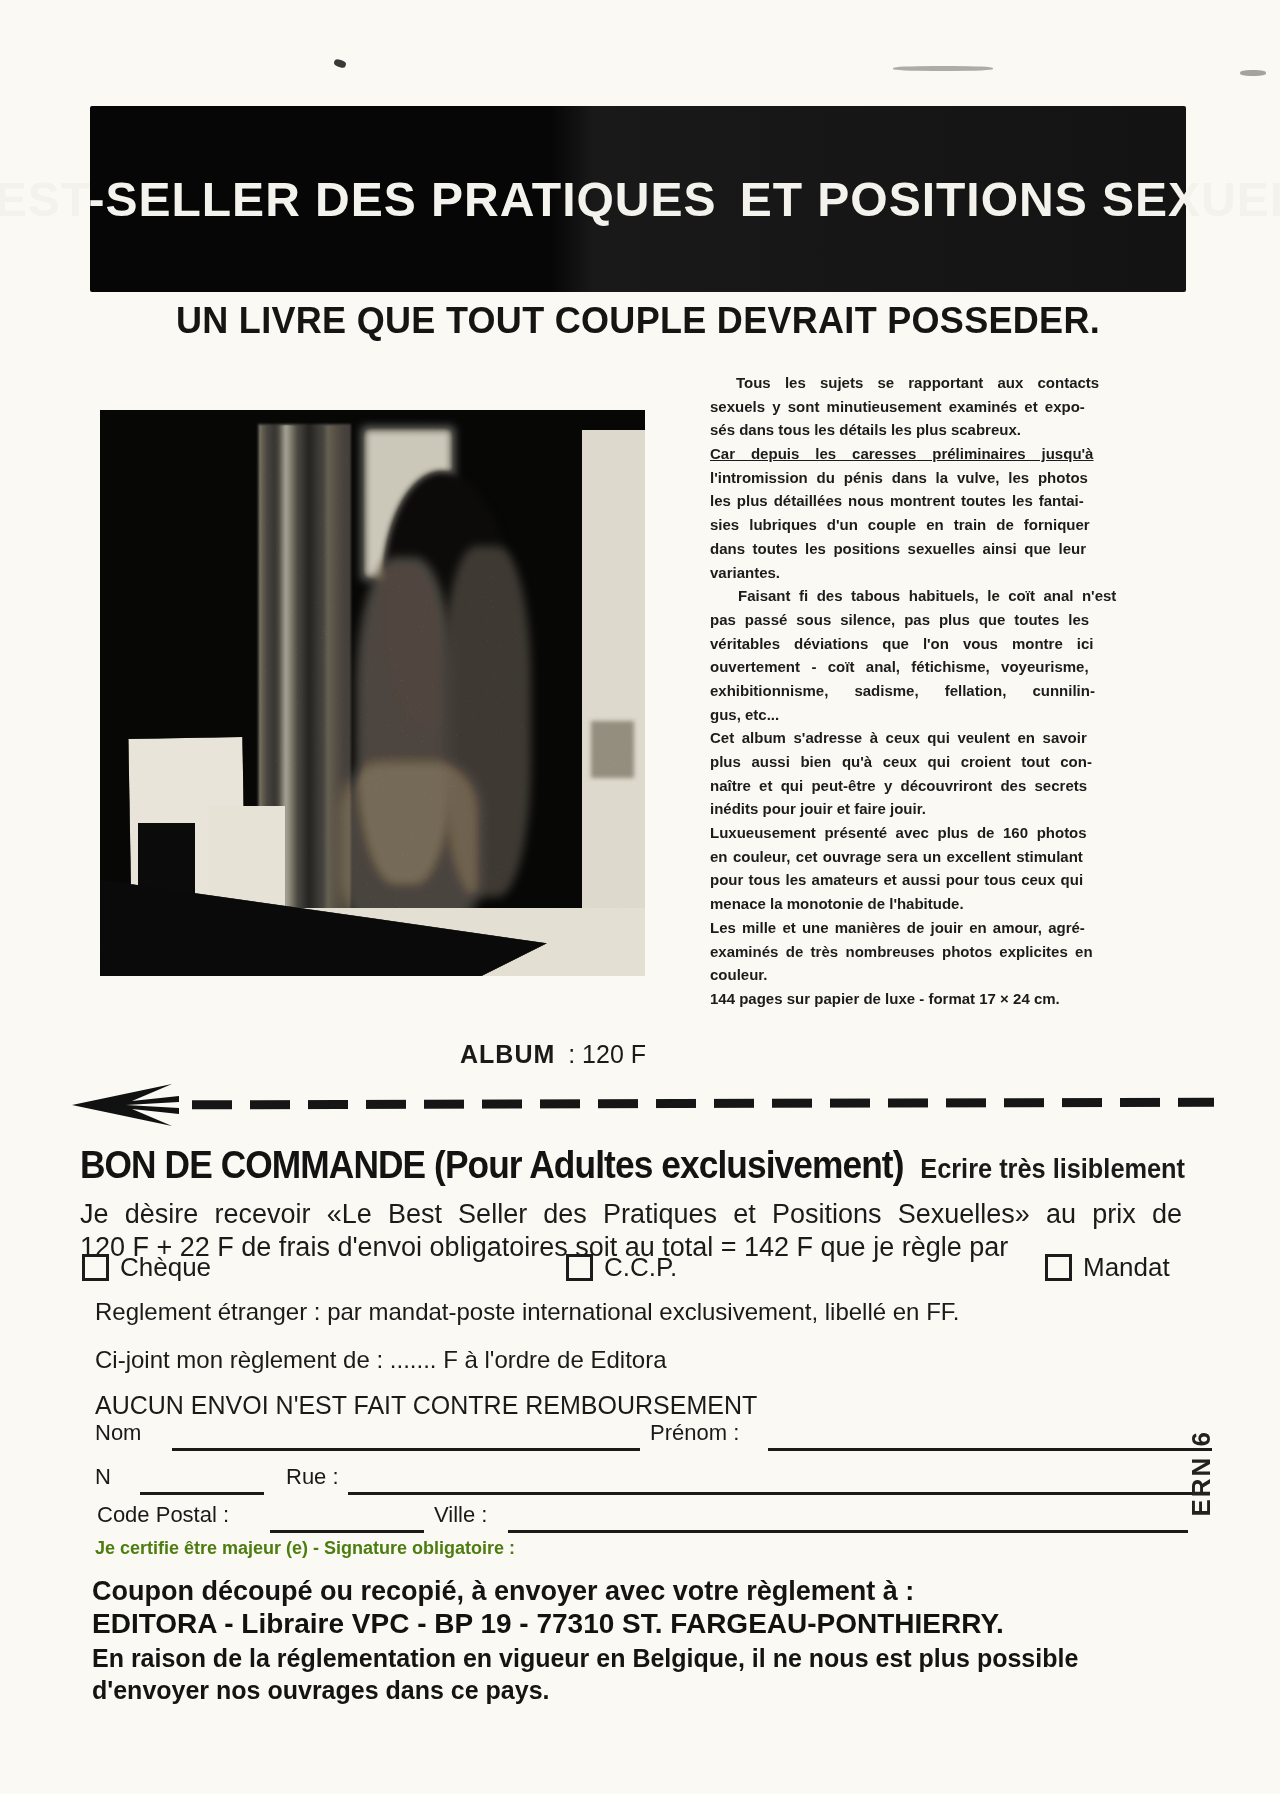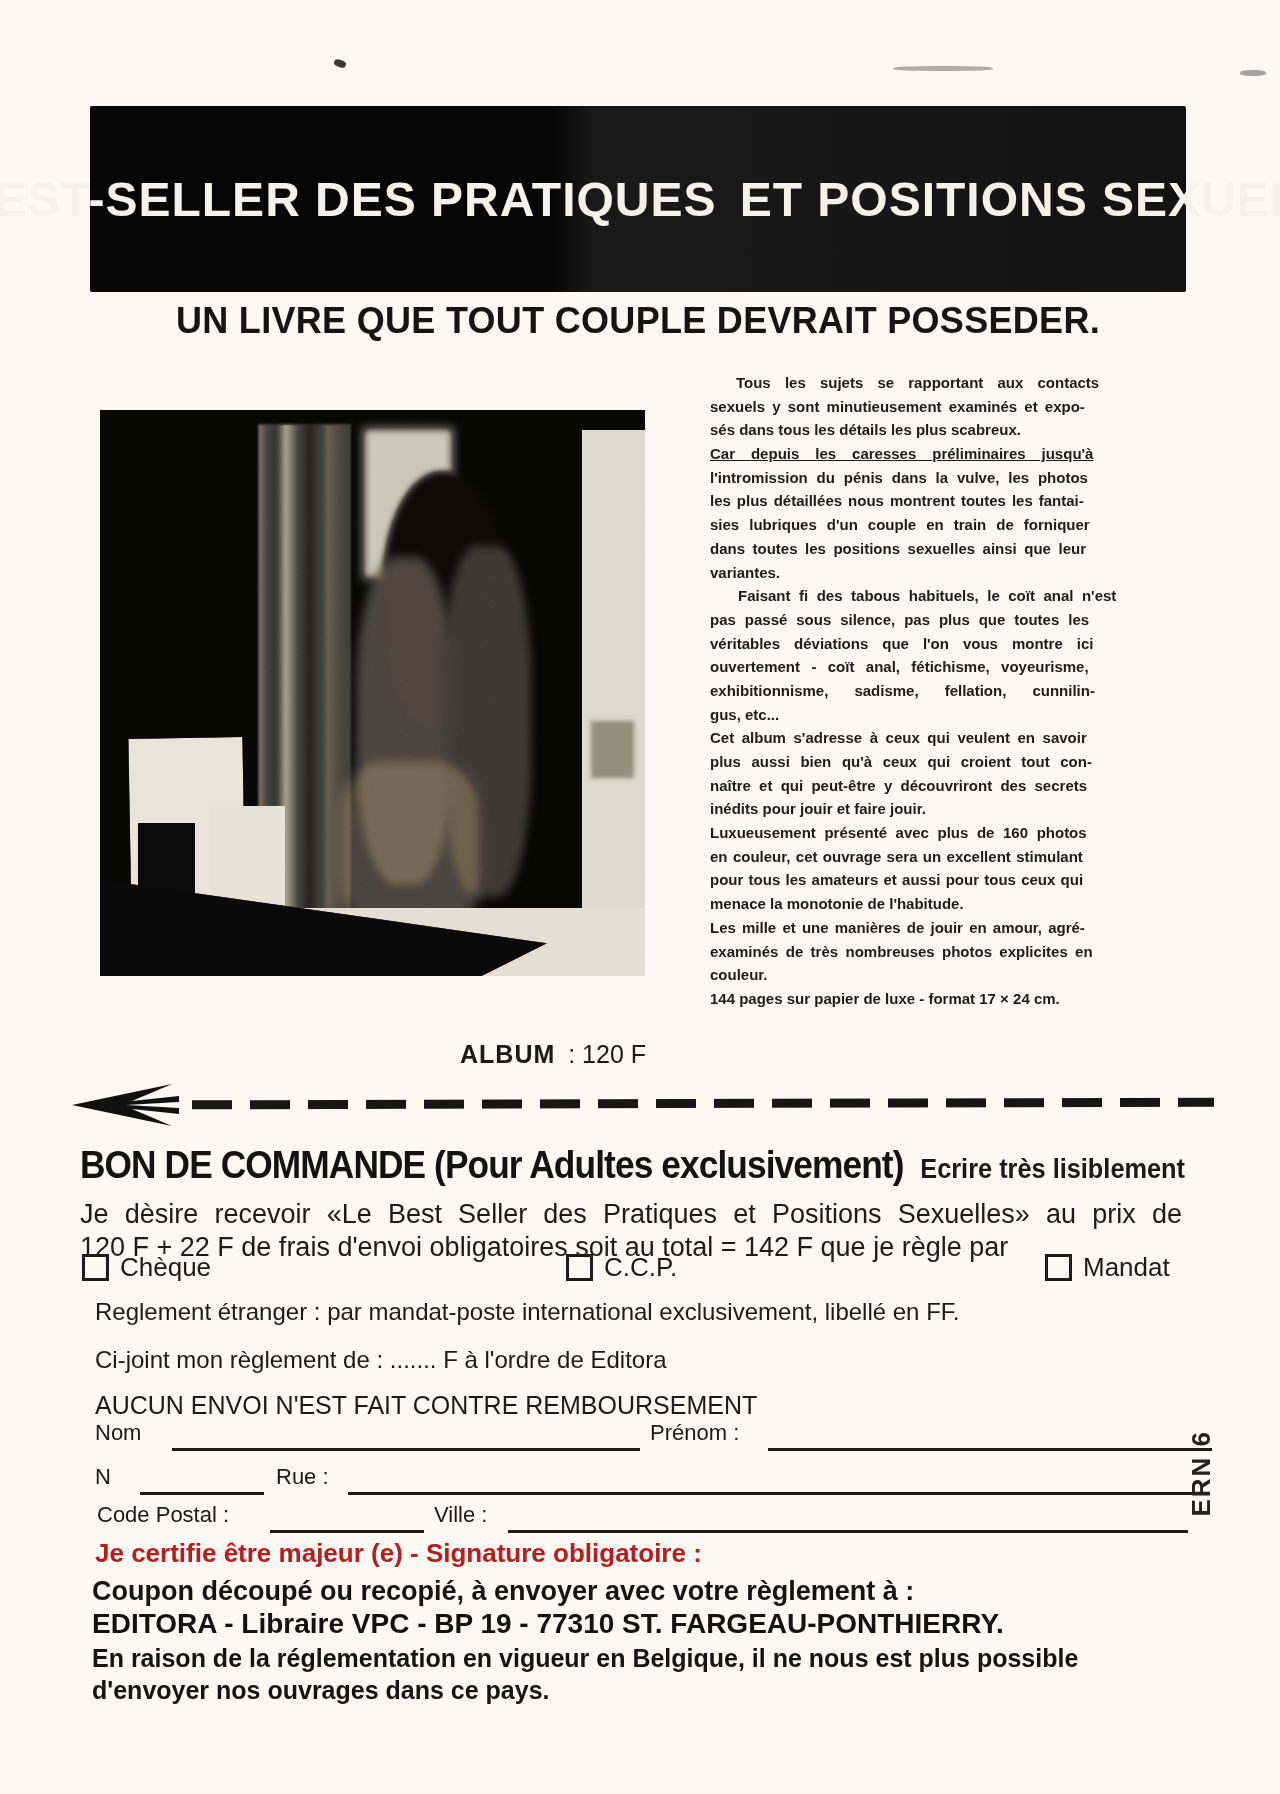--- a/index.html
+++ b/index.html
@@ -50,21 +50,21 @@
   
   .bon-heading{position:absolute;left:80px;top:1143px;white-space:nowrap;transform-origin:left center;}
   .bon-main{font-size:39px;font-weight:700;letter-spacing:-1px;color:#131311;}
   .bon-note{font-size:28px;font-weight:700;margin-left:14px;}
   .intro{position:absolute;left:80px;width:1102px;font-size:27px;height:33px;line-height:33px;white-space:nowrap;color:#1b1b19;}
   .payopt{position:absolute;top:1252px;display:flex;align-items:center;gap:11px;font-size:26px;}
   .cb{width:21px;height:21px;border:3px solid #1c1c1c;display:inline-block;background:transparent;}
   .fline{position:absolute;font-size:24px;white-space:nowrap;}
   .flabel{position:absolute;font-size:22px;white-space:nowrap;}
   .wline{position:absolute;height:0;border-bottom:3px solid #1b1b19;}
-  .bold26{position:absolute;font-size:26px;font-weight:700;white-space:nowrap;color:#b91c1c;text-align:right;}
+  .bold26{position:absolute;font-size:18px;font-weight:700;white-space:nowrap;color:#4d7c0f;text-align:right;}
   .bold27{position:absolute;font-size:27px;font-weight:700;white-space:nowrap;color:#141412;}
   .bold28{position:absolute;font-size:28px;font-weight:700;white-space:nowrap;color:#121210;}
   .bold25{position:absolute;font-size:25px;font-weight:700;white-space:nowrap;color:#141412;}
   .ern{position:absolute;left:1186px;top:1430px;writing-mode:vertical-rl;transform:rotate(180deg);
        font-size:26px;font-weight:700;letter-spacing:2px;color:#22221f;}
   
   .speck{position:absolute;background:#3a3a38;border-radius:40%;}
   .sp1{left:334px;top:60px;width:12px;height:7px;transform:rotate(20deg);}
   .sp2{left:893px;top:66px;width:100px;height:5px;opacity:.4;}
   .sp3{left:1240px;top:70px;width:26px;height:6px;opacity:.45;}
@@ -178,21 +178,21 @@
   <div class="fline" style="left:95px;top:1346px">Ci-joint mon règlement de : ....... F à l'ordre de Editora</div>
   <div class="fline" style="left:95px;top:1391px;font-size:25px">AUCUN ENVOI N'EST FAIT CONTRE REMBOURSEMENT</div>
 
   <div class="flabel" style="left:95px;top:1420px">Nom</div>
   <div class="wline" style="left:172px;top:1448px;width:468px"></div>
   <div class="flabel" style="left:650px;top:1420px">Prénom :</div>
   <div class="wline" style="left:768px;top:1448px;width:444px"></div>
 
   <div class="flabel" style="left:95px;top:1464px">N</div>
   <div class="wline" style="left:140px;top:1492px;width:124px"></div>
-  <div class="flabel" style="left:276px;top:1464px">Rue :</div>
+  <div class="flabel" style="left:286px;top:1464px">Rue :</div>
   <div class="wline" style="left:348px;top:1492px;width:858px"></div>
 
   <div class="flabel" style="left:97px;top:1502px">Code Postal :</div>
   <div class="wline" style="left:270px;top:1530px;width:154px"></div>
   <div class="flabel" style="left:434px;top:1502px">Ville :</div>
   <div class="wline" style="left:508px;top:1530px;width:680px"></div>
 
   <div class="bold26" style="left:95px;top:1538px">Je certifie être majeur (e) - Signature obligatoire :</div>
   <div class="bold27" style="left:92px;top:1576px">Coupon découpé ou recopié, à envoyer avec votre règlement à :</div>
   <div class="bold28" style="left:92px;top:1608px">EDITORA - Libraire VPC - BP 19 - 77310 ST. FARGEAU-PONTHIERRY.</div>

